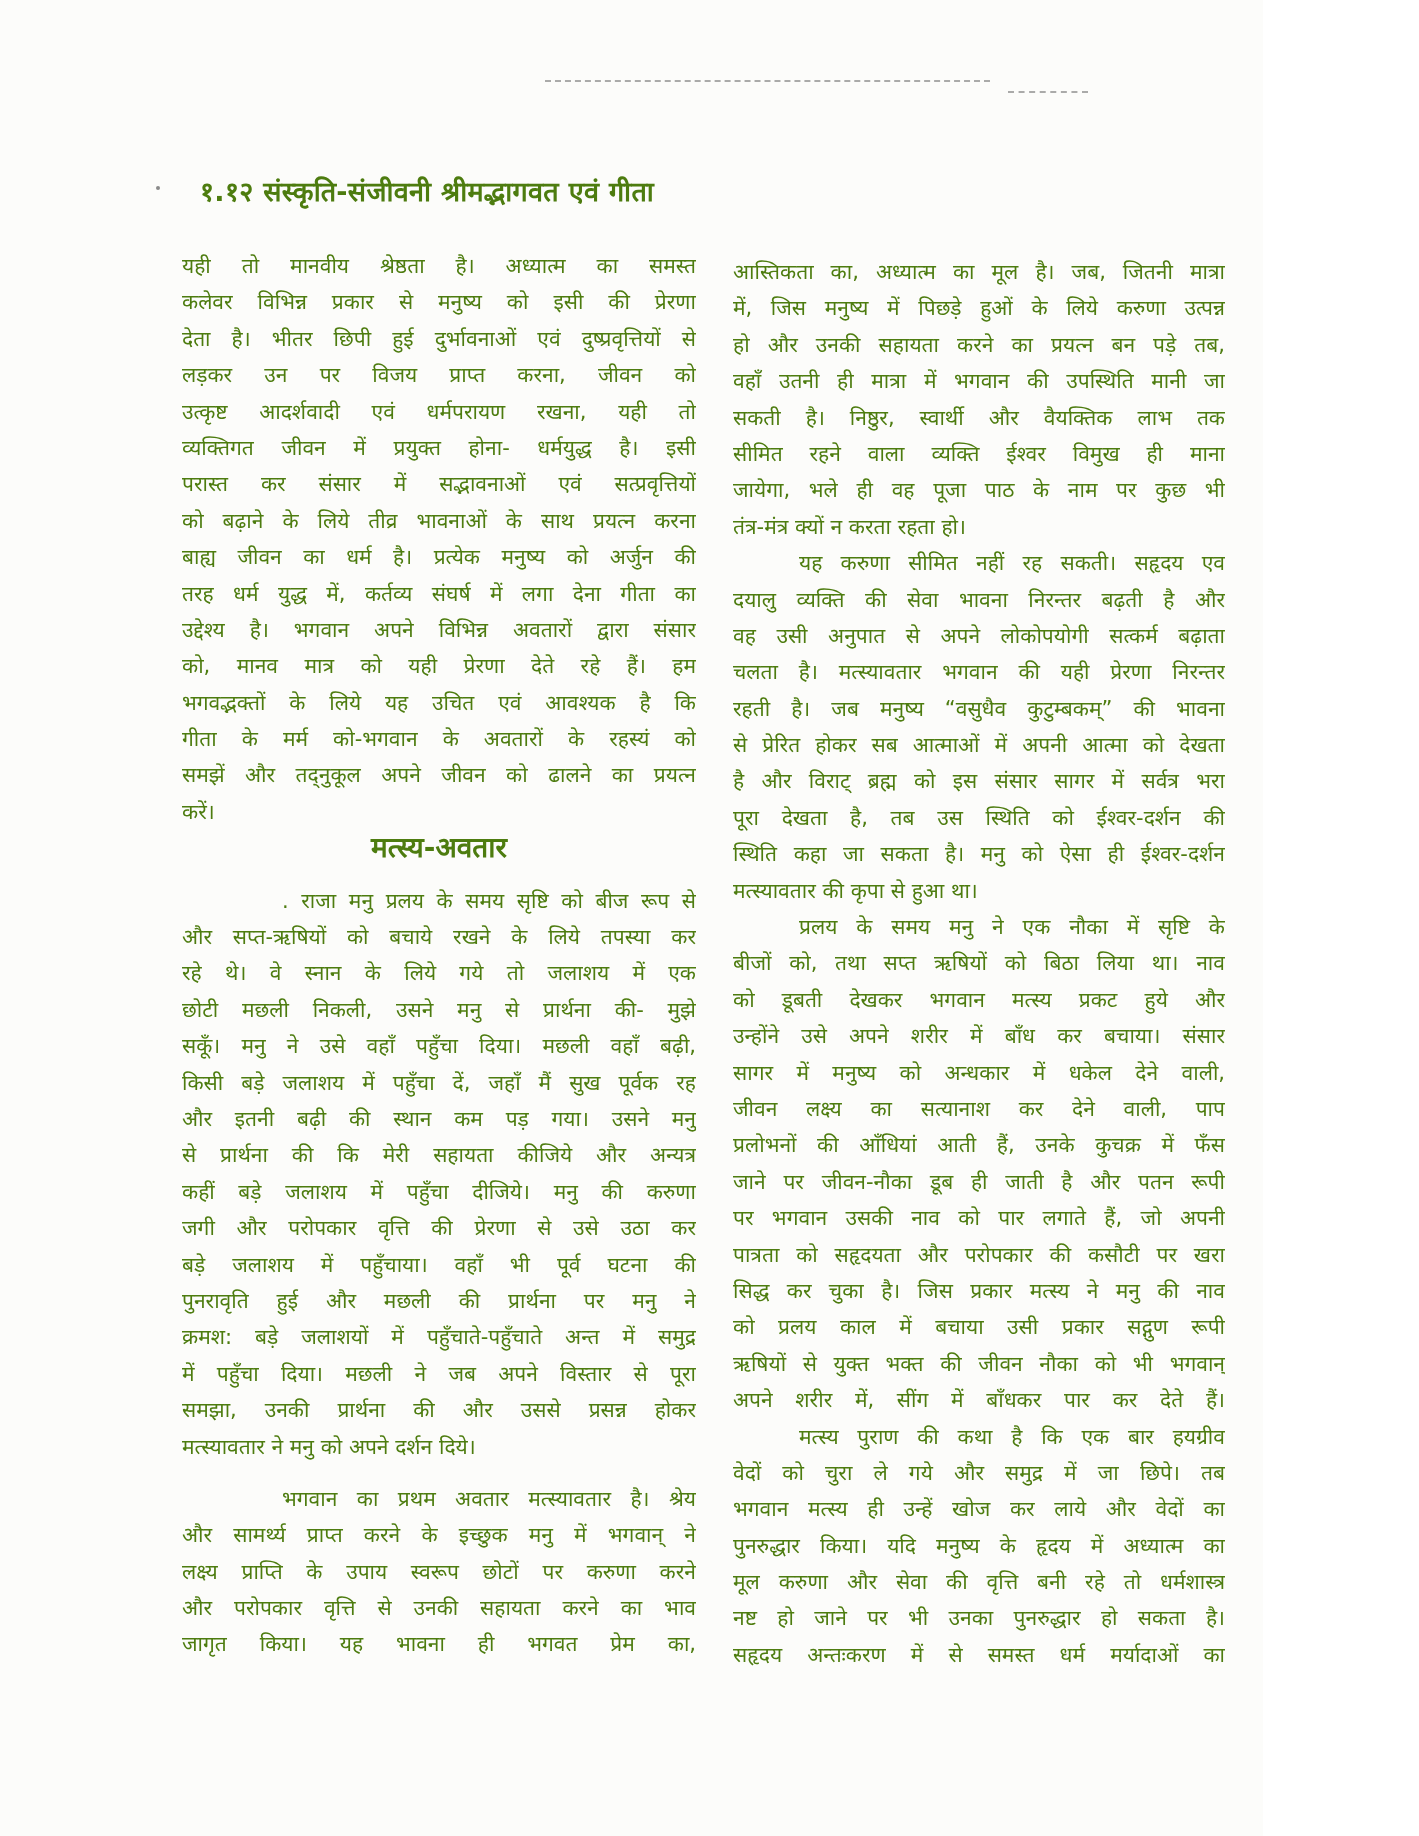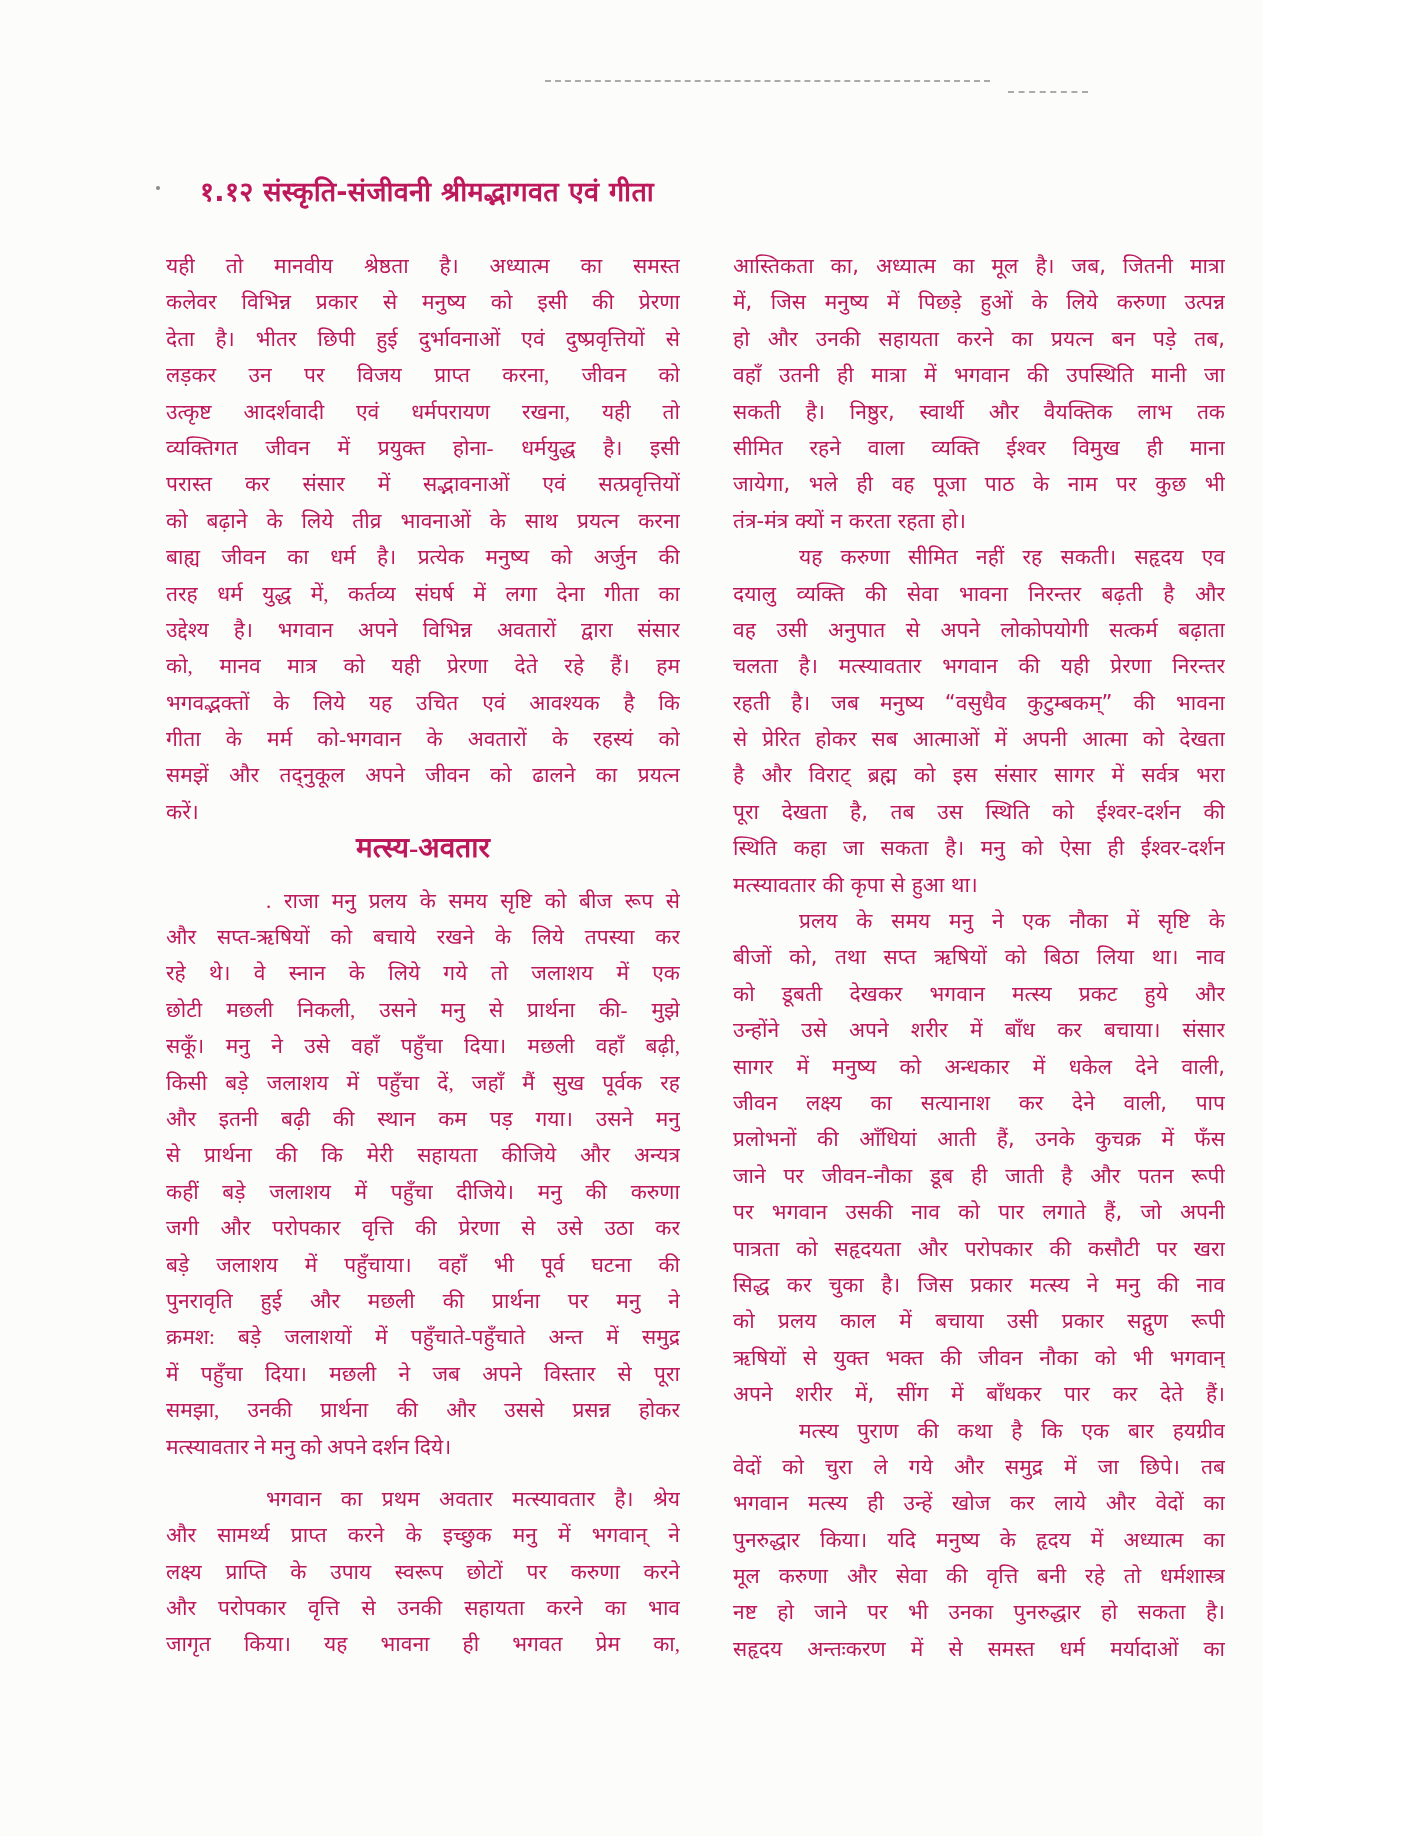--- a/index.html
+++ b/index.html
@@ -1,26 +1,26 @@
 <!DOCTYPE html>
 <html lang="hi"><head>
 <meta charset="utf-8">
 <style>
   html,body{margin:0;padding:0;background:#ffffff;}
   .page{position:relative;width:1263px;height:1836px;background:#fcfcfa;overflow:hidden;
-        font-family:"DejaVu Sans", sans-serif;color:#be185d;}
+        font-family:"DejaVu Sans", sans-serif;color:#4d7c0f;}
   .dash-artifact{position:absolute;border-top:2px dashed #8f8f8f;opacity:.75;}
   .dash1{left:545px;top:80px;width:445px;}
   .dash2{left:1008px;top:91px;width:80px;}
   .speck{position:absolute;left:156px;top:186px;width:4px;height:4px;background:#6d6d6d;border-radius:50%;opacity:.8;}
   .page-header{position:absolute;left:200px;top:172px;margin:0;font-size:27px;font-weight:700;
                letter-spacing:.3px;white-space:nowrap;}
   .col{position:absolute;top:248px;}
-  .col-left{left:166px;width:514px;font-family:Liberation Serif, serif;}
-  .col-right{left:733px;width:492px;}
+  .col-left{left:182px;width:514px;}
+  .col-right{left:733px;width:492px;margin-top:6px;}
   .line{font-size:21px;line-height:36.4px;height:36.4px;overflow:hidden;
         text-align:justify;text-align-last:justify;-moz-text-align-last:justify;}
   .line.end{text-align-last:left;-moz-text-align-last:left;}
   .line.ind1{text-indent:66px;}
   .line.ind2{text-indent:100px;margin-top:16px;}
   .col-heading{font-size:28px;font-weight:700;text-align:center;line-height:36.4px;height:36.4px;overflow:hidden;}
 </style>
 </head>
 <body>
 

